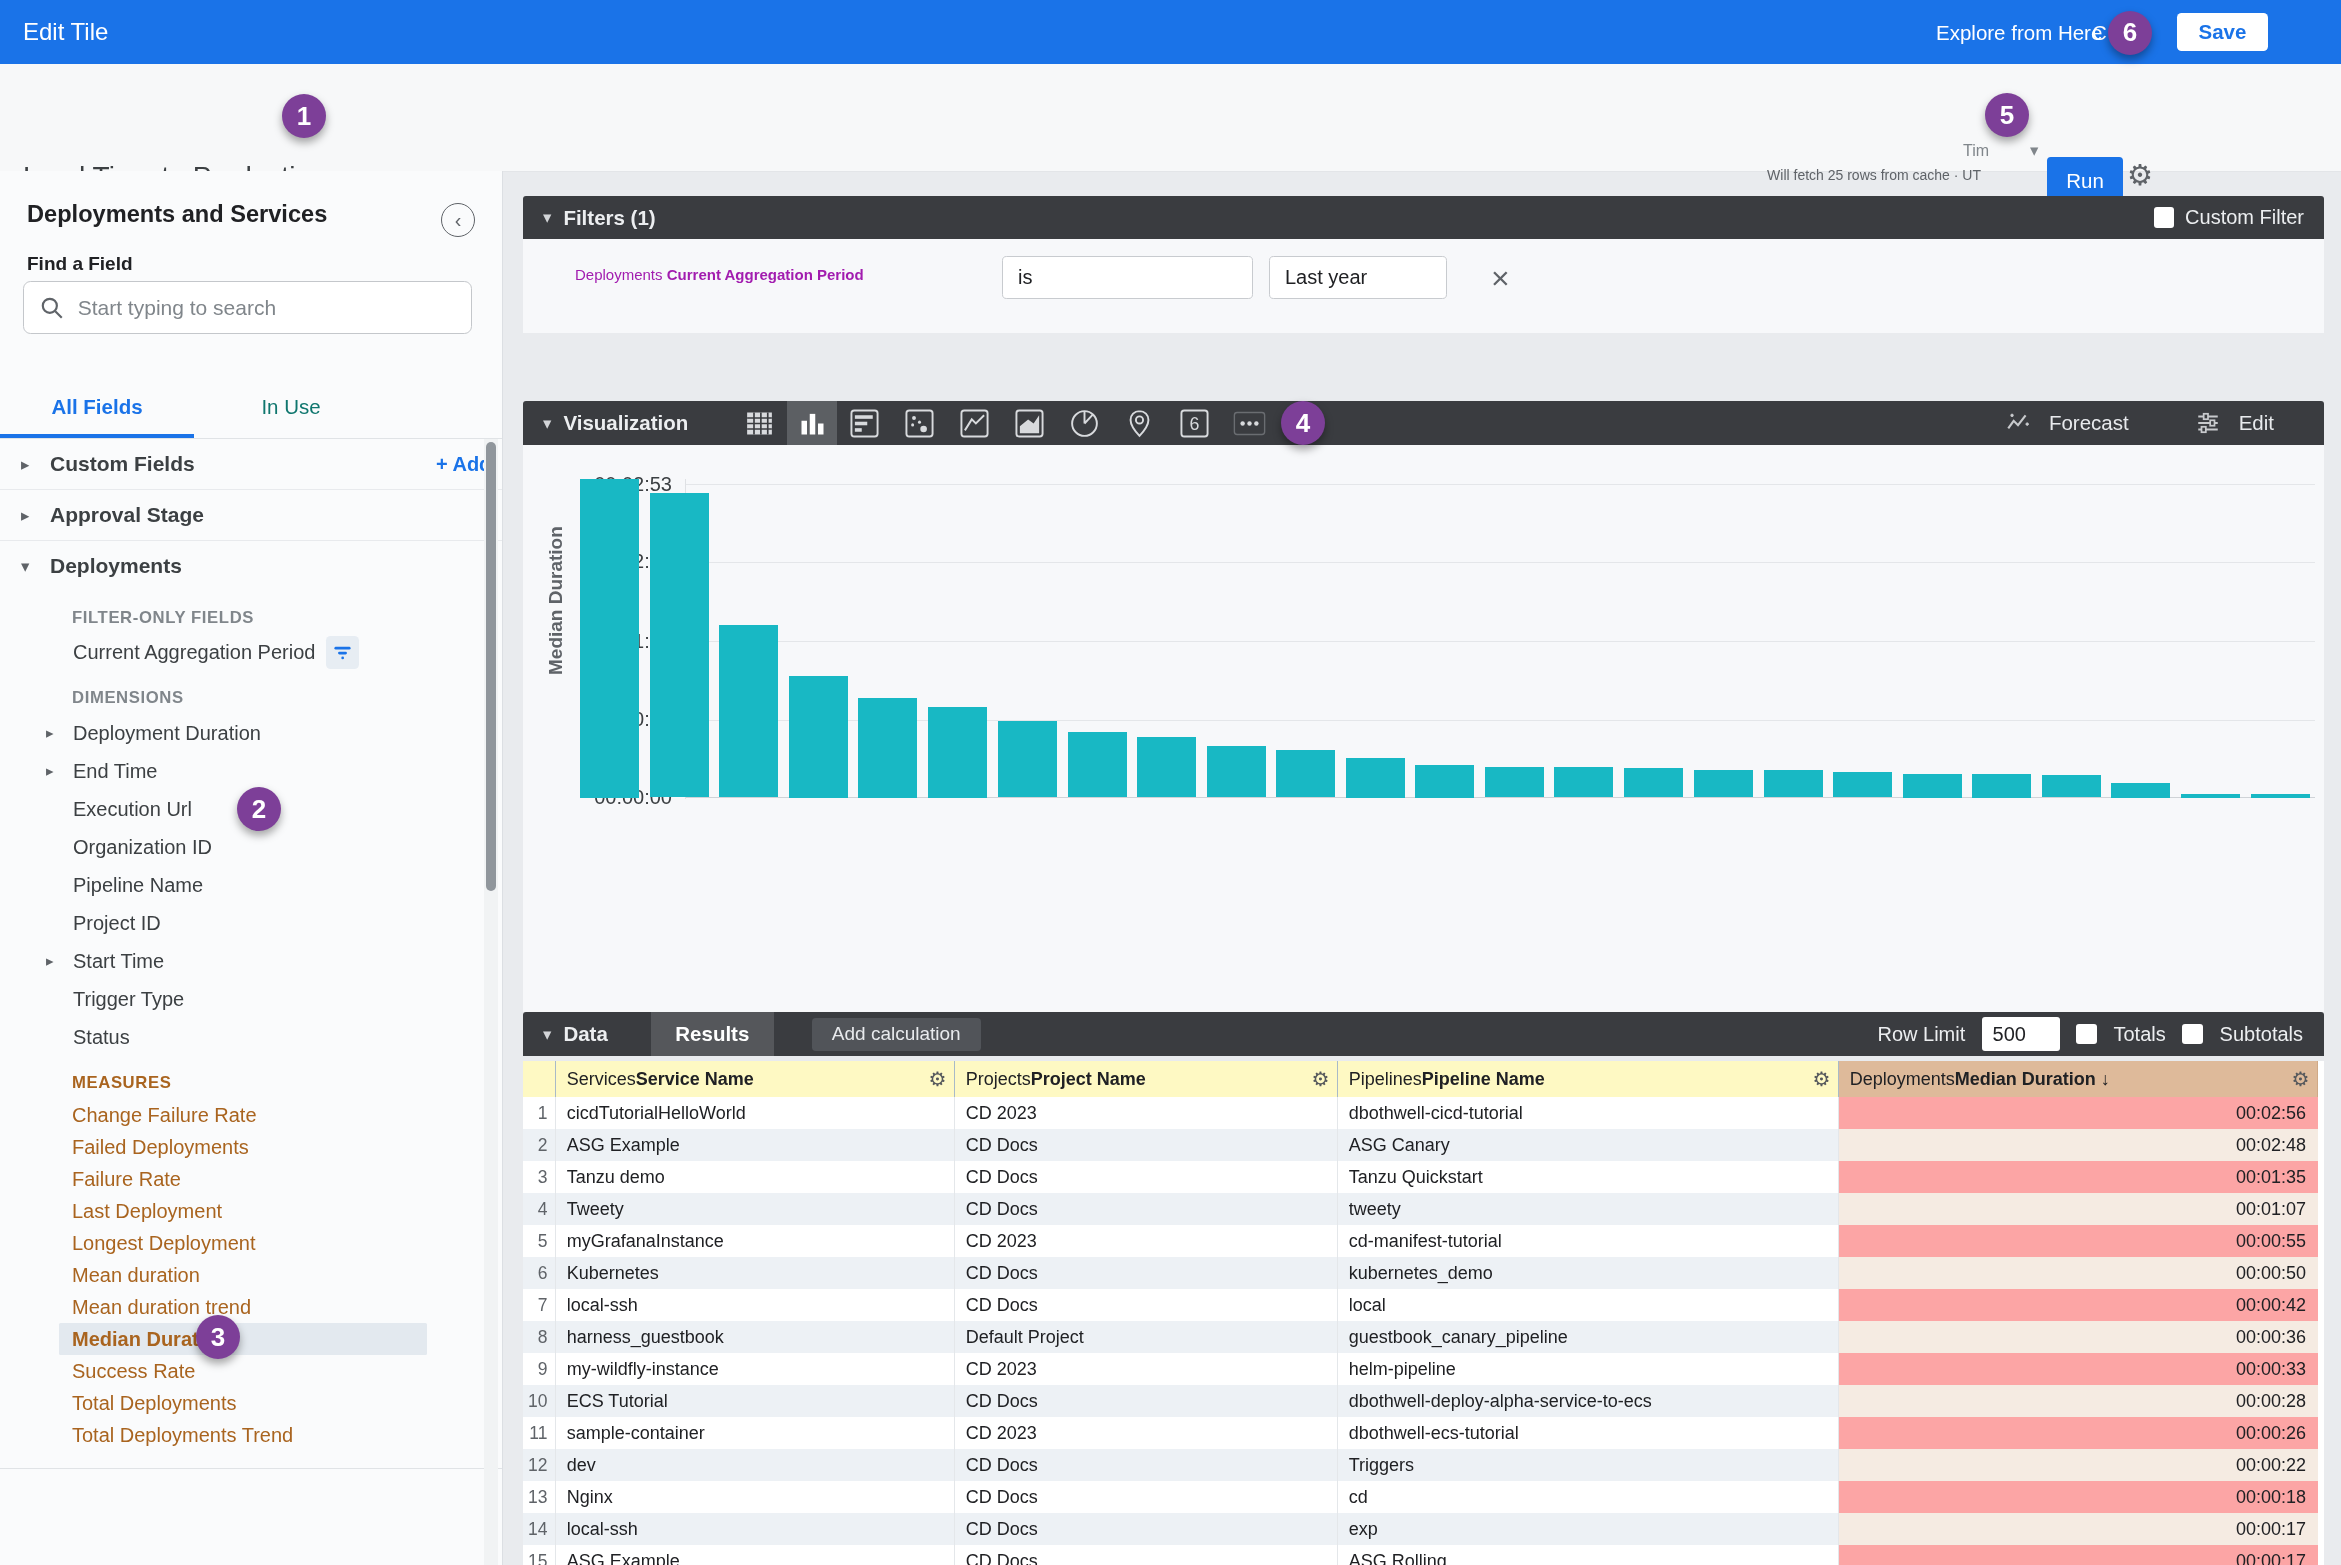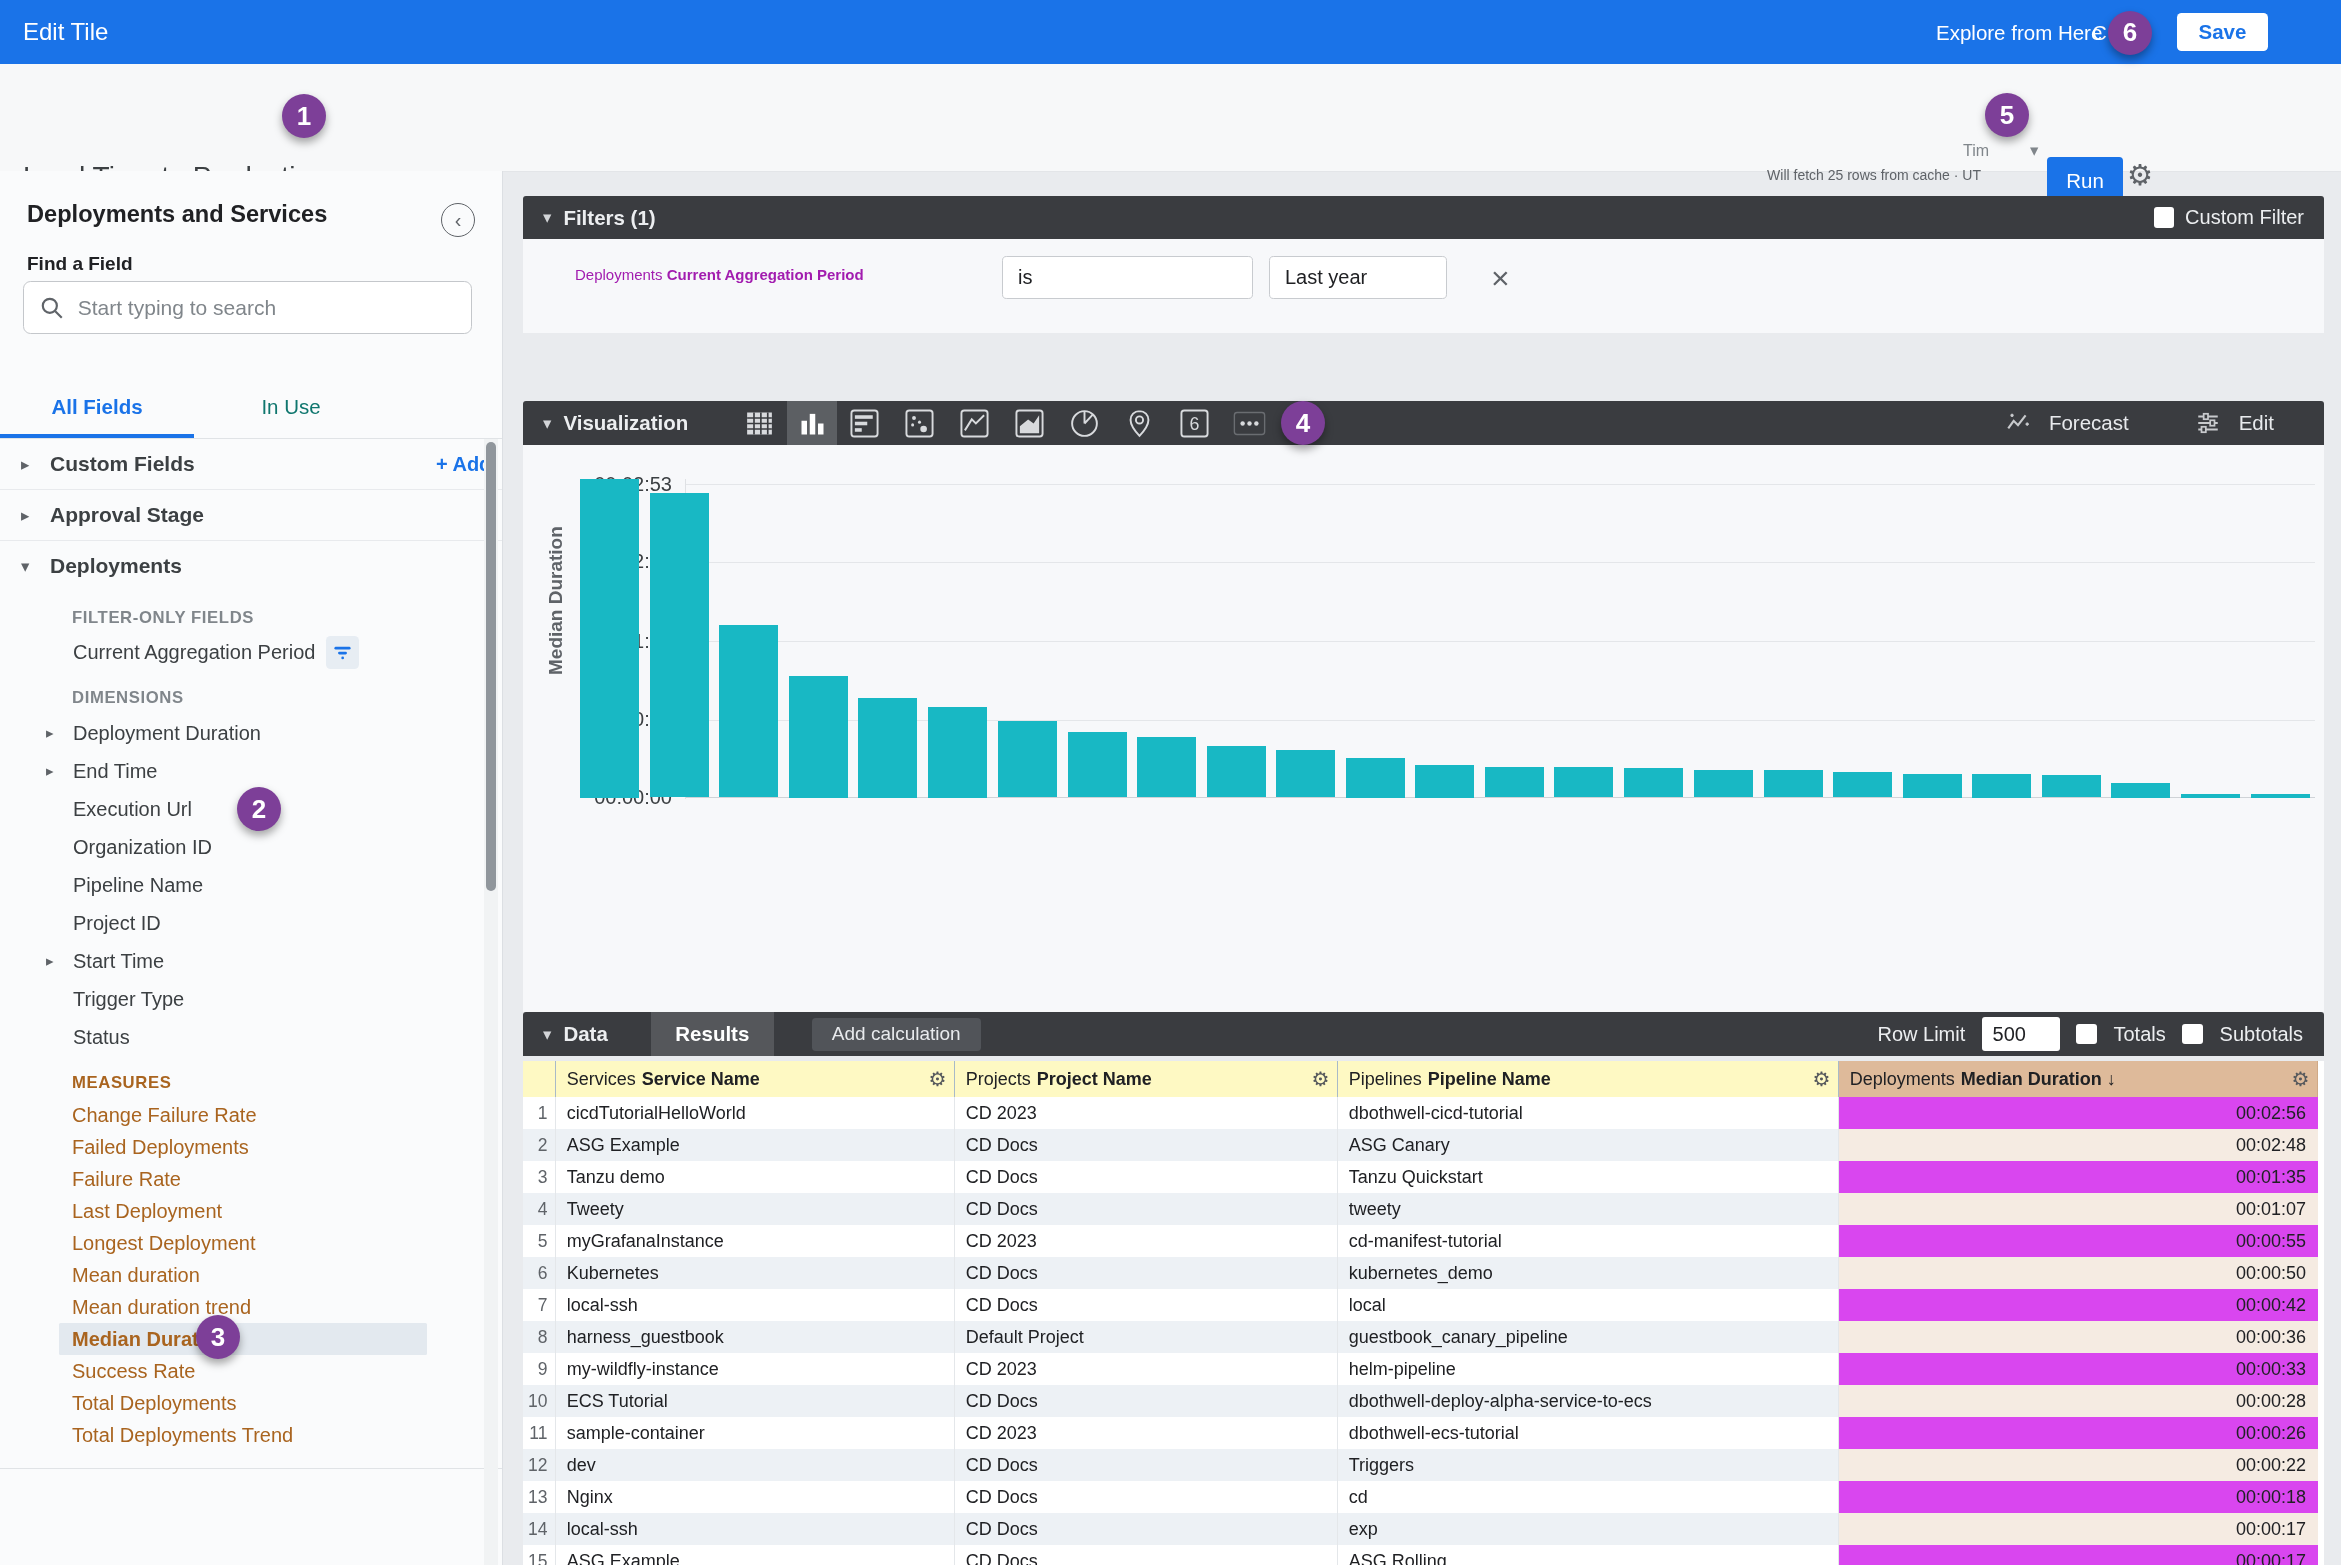--- a/index.html
+++ b/index.html
@@ -108,26 +108,26 @@
   #rowlimit-input{width:65px;height:32px;background:#fff;border-radius:3px;border:none;font-size:20px;color:#202124;
                   padding-left:10.7px;font-family:"Liberation Sans",sans-serif;}
 
   
   #table{position:absolute;left:523px;top:1061px;width:1801px;background:#fff;}
   .thead{display:flex;height:36px;}
   .th{display:flex;align-items:center;font-size:18px;color:#202124;background:#fef9c3;border-right:0.8px solid #a8bac8;
       box-sizing:border-box;padding-left:10.7px;}
   .th.sorted{background:#deba9a;border-right:0.8px solid #cfa987;}
   .th .gear{margin-left:auto;margin-right:7.6px;font-size:20px;color:#55585c;cursor:pointer;}
-  .th b{font-weight:700;margin-left:6px;}
+  .th b{font-weight:700;}
   .trow{display:flex;height:32px;}
   .td{display:flex;align-items:center;font-size:18px;color:#202124;border-right:0.8px solid #e4e7ea;
       box-sizing:border-box;padding-left:10.7px;background:#fff;}
   .trow.even .td{background:#edf1f5;}
-  .td.dur{justify-content:flex-end;padding-right:12px;background:#d946ef;}
+  .td.dur{justify-content:flex-end;padding-right:12px;background:#fca5a5;}
   .trow.even .td.dur{background:#f5ebe2;}
   .td.rownum{justify-content:flex-end;padding-right:7.6px;color:#5f6368;font-size:17.5px;}
   .w-num{width:33px;}.w-c1{width:399px;}.w-c2{width:383px;}.w-c3{width:501px;}.w-c4{width:479px;border-right:none;}
 
   
   .badge{position:absolute;width:44px;height:44px;border-radius:50%;background:#7d3f98;color:#fff;
          display:flex;align-items:center;justify-content:center;font-size:26px;font-weight:700;
          box-shadow:0 4.6px 9px rgba(0,0,0,.35);z-index:50;}
 </style>
 </head>

